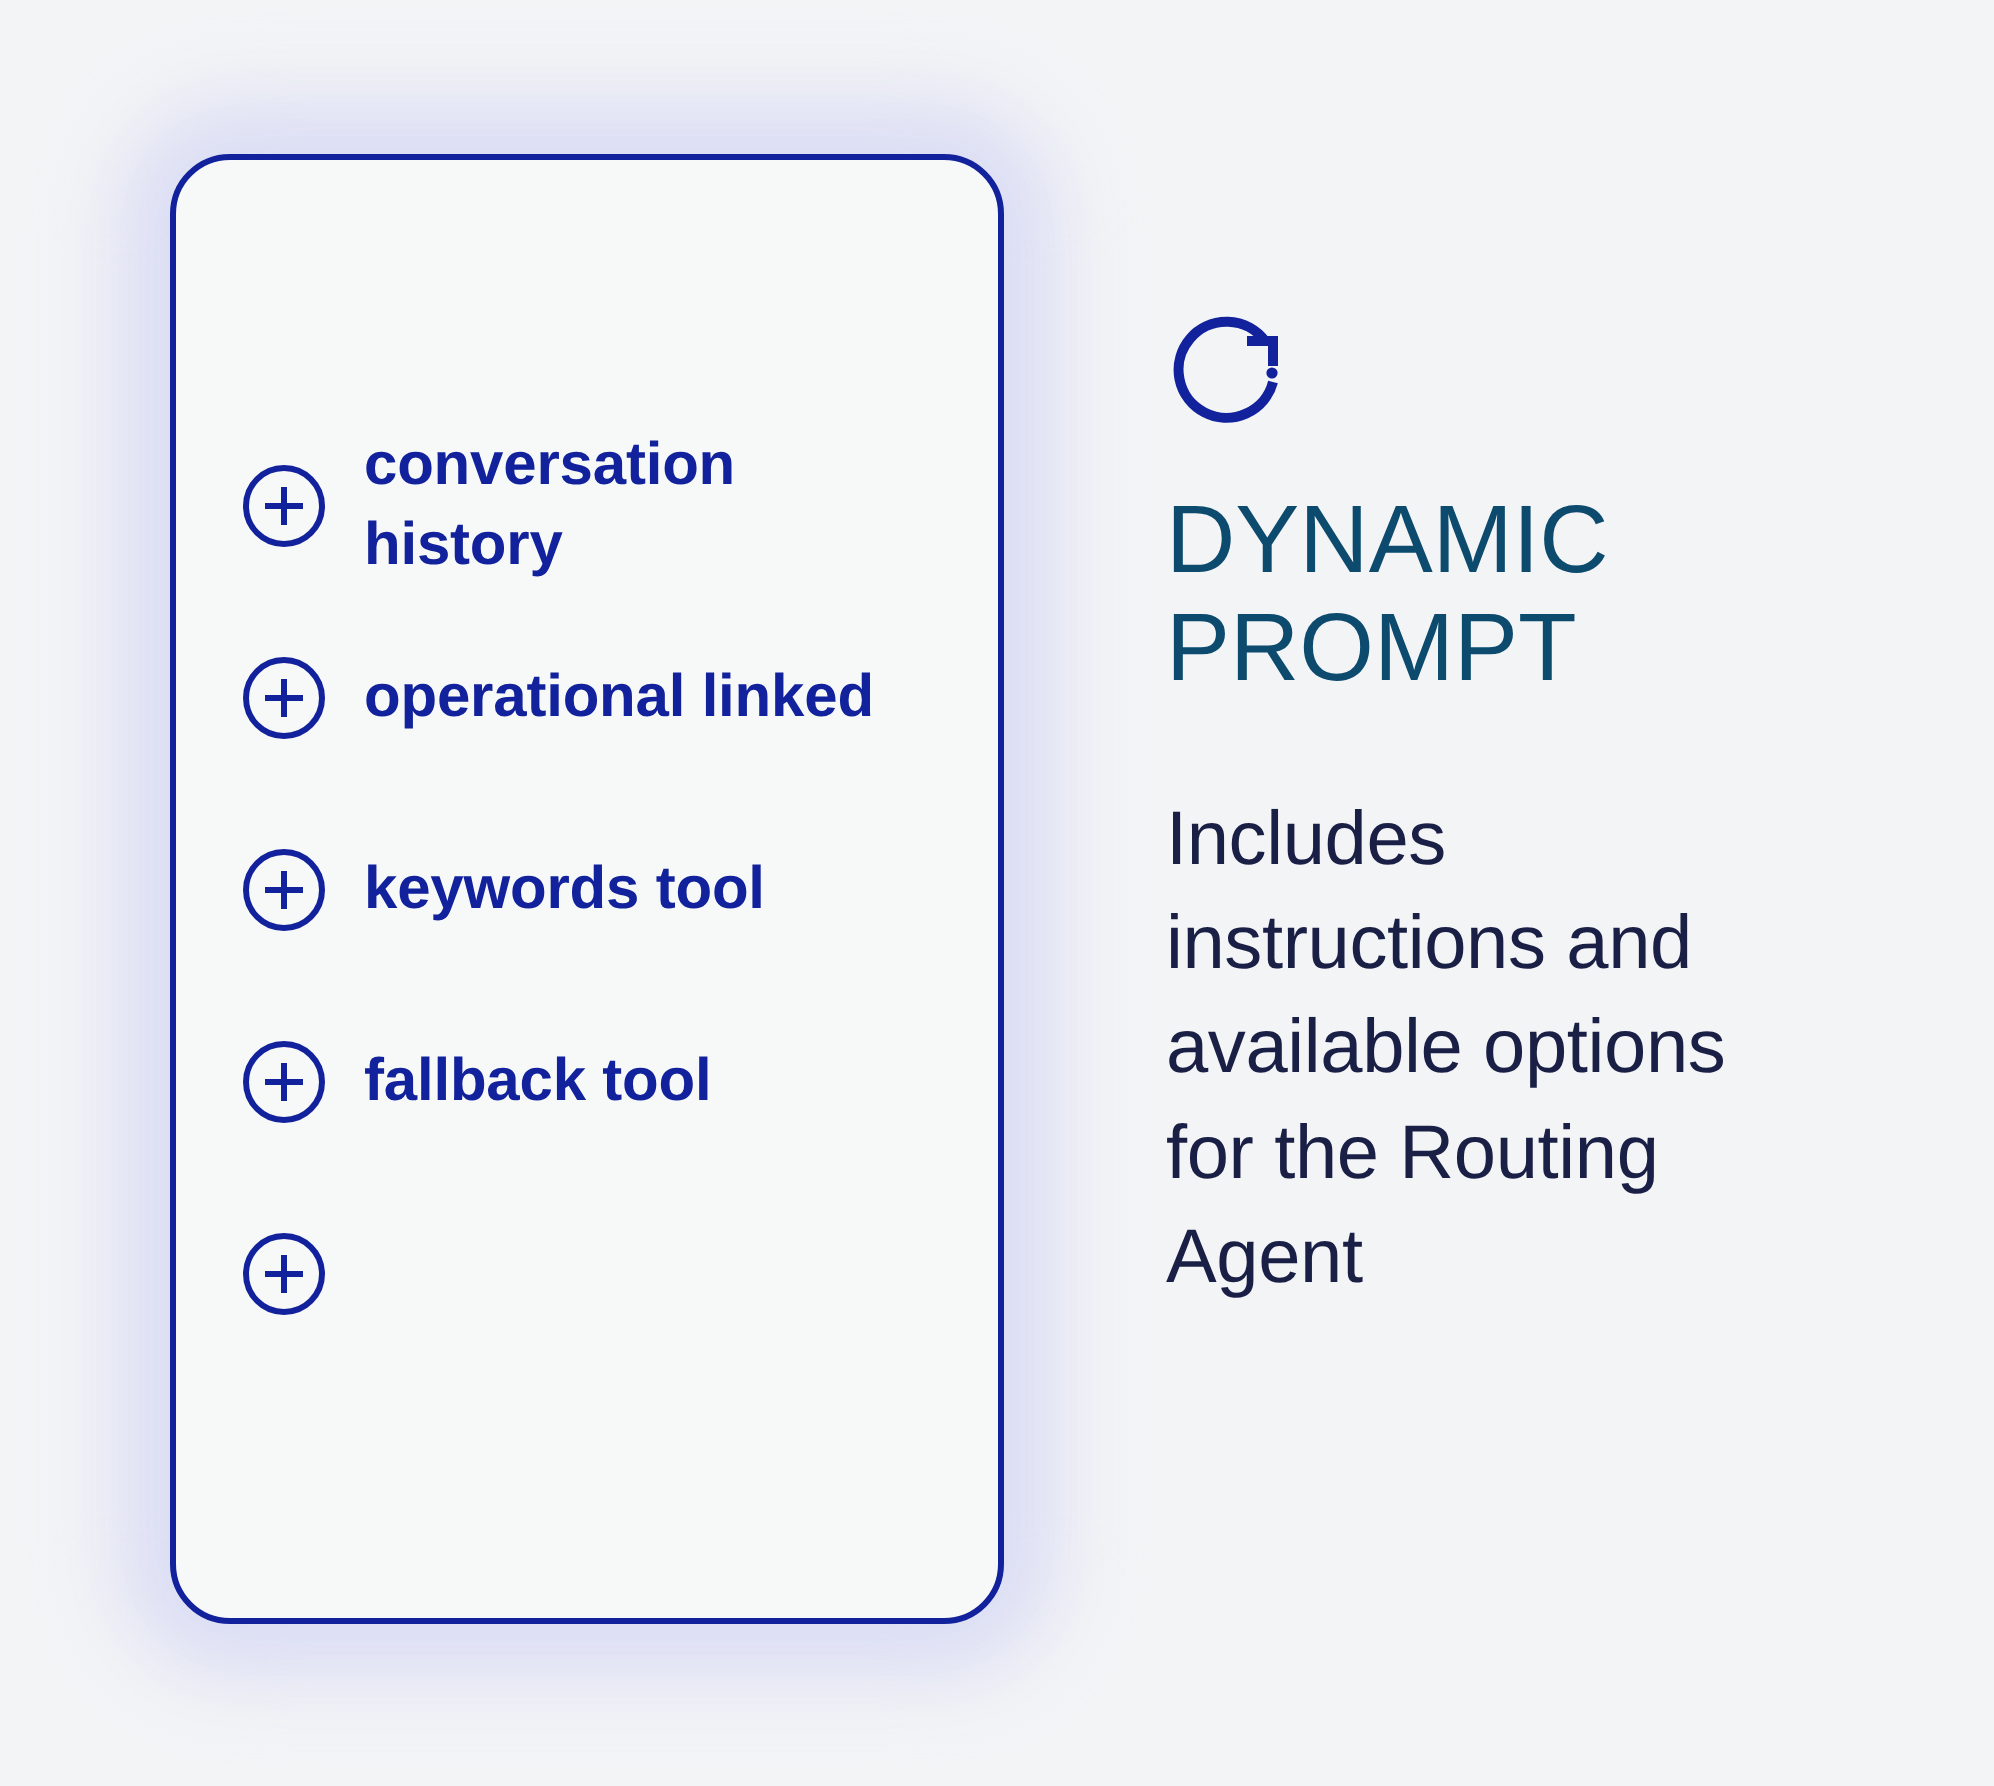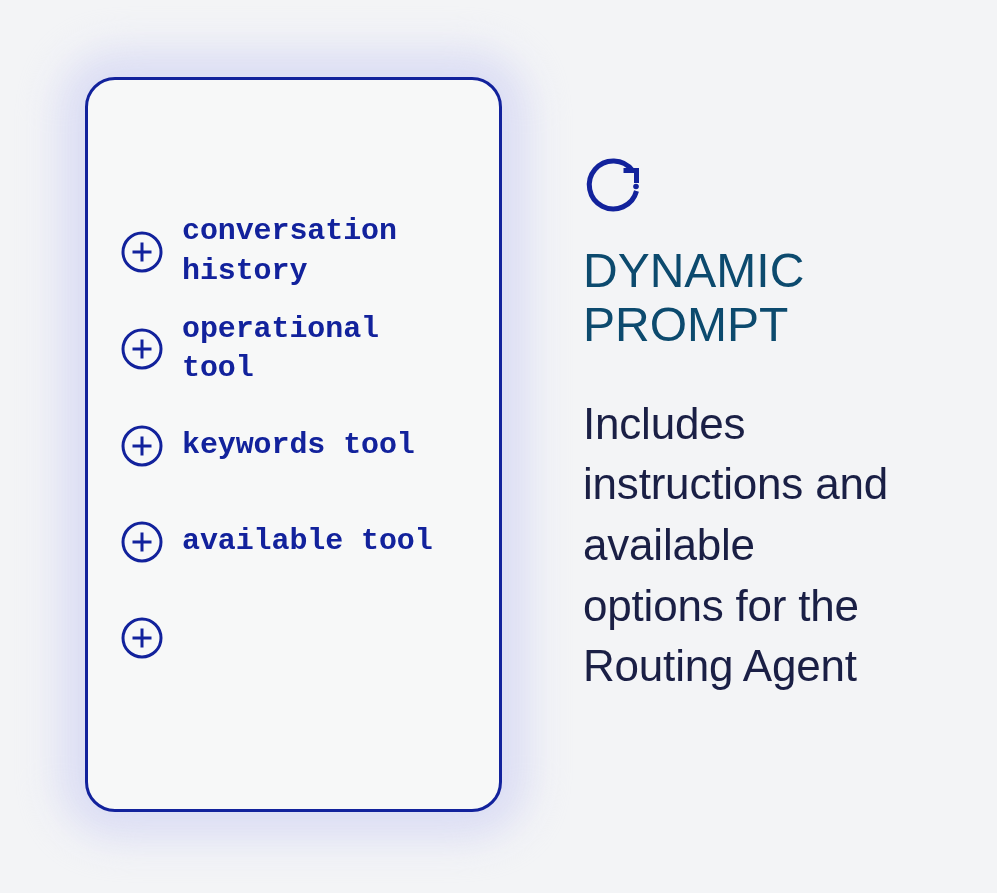--- a/index.html
+++ b/index.html
@@ -22,21 +22,20 @@
     height: 893px;
   }
 
   
   .card-wrap {
     position: absolute;
     left: 85px;
     top: 77px;
     width: 417px;
     height: 735px;
-    font-family: Liberation Mono, monospace;
   }
 
   
   .card-glow {
     position: absolute;
     left: -26px;
     top: -26px;
     width: 469px;
     height: 787px;
     border-radius: 58px;
@@ -110,21 +109,21 @@
     font-size: 48px;
     font-weight: normal;
     line-height: 1.12;
     color: #0c4a6e;
     margin: 0 0 42px 0;
     letter-spacing: 0px;
     white-space: pre-line;
   }
 
   .panel-desc {
-    font-size: 44px;
+    font-size: 38px;
     font-weight: 300;
     line-height: 1.38;
     color: #1a1f45;
     margin: 0;
     max-width: 310px;
     letter-spacing: -0.2px;
   }
 </style>
 </head>
 <body>
@@ -142,38 +141,38 @@
             <path d="M22 12.5 V31.5 M12.5 22 H31.5" stroke="#12229c" stroke-width="3" stroke-linecap="butt"></path>
           </svg>
           <span class="feature-label">conversation history</span>
         </li>
 
         <li class="feature-item">
           <svg class="plus-icon" viewBox="0 0 44 44">
             <circle cx="22" cy="22" r="19" fill="none" stroke="#12229c" stroke-width="3"></circle>
             <path d="M22 12.5 V31.5 M12.5 22 H31.5" stroke="#12229c" stroke-width="3" stroke-linecap="butt"></path>
           </svg>
-          <span class="feature-label">operational tool</span>
+          <span class="feature-label">operational linked</span>
         </li>
 
 
         <li class="feature-item">
           <svg class="plus-icon" viewBox="0 0 44 44">
             <circle cx="22" cy="22" r="19" fill="none" stroke="#12229c" stroke-width="3"></circle>
             <path d="M22 12.5 V31.5 M12.5 22 H31.5" stroke="#12229c" stroke-width="3" stroke-linecap="butt"></path>
           </svg>
           <span class="feature-label">keywords tool</span>
         </li>
 
         <li class="feature-item">
           <svg class="plus-icon" viewBox="0 0 44 44">
             <circle cx="22" cy="22" r="19" fill="none" stroke="#12229c" stroke-width="3"></circle>
             <path d="M22 12.5 V31.5 M12.5 22 H31.5" stroke="#12229c" stroke-width="3" stroke-linecap="butt"></path>
           </svg>
-          <span class="feature-label">available tool</span>
+          <span class="feature-label">fallback tool</span>
         </li>
 
         <li class="feature-item">
           <svg class="plus-icon" viewBox="0 0 44 44">
             <circle cx="22" cy="22" r="19" fill="none" stroke="#12229c" stroke-width="3"></circle>
             <path d="M22 12.5 V31.5 M12.5 22 H31.5" stroke="#12229c" stroke-width="3" stroke-linecap="butt"></path>
           </svg>
         </li>
 
       </ul>

